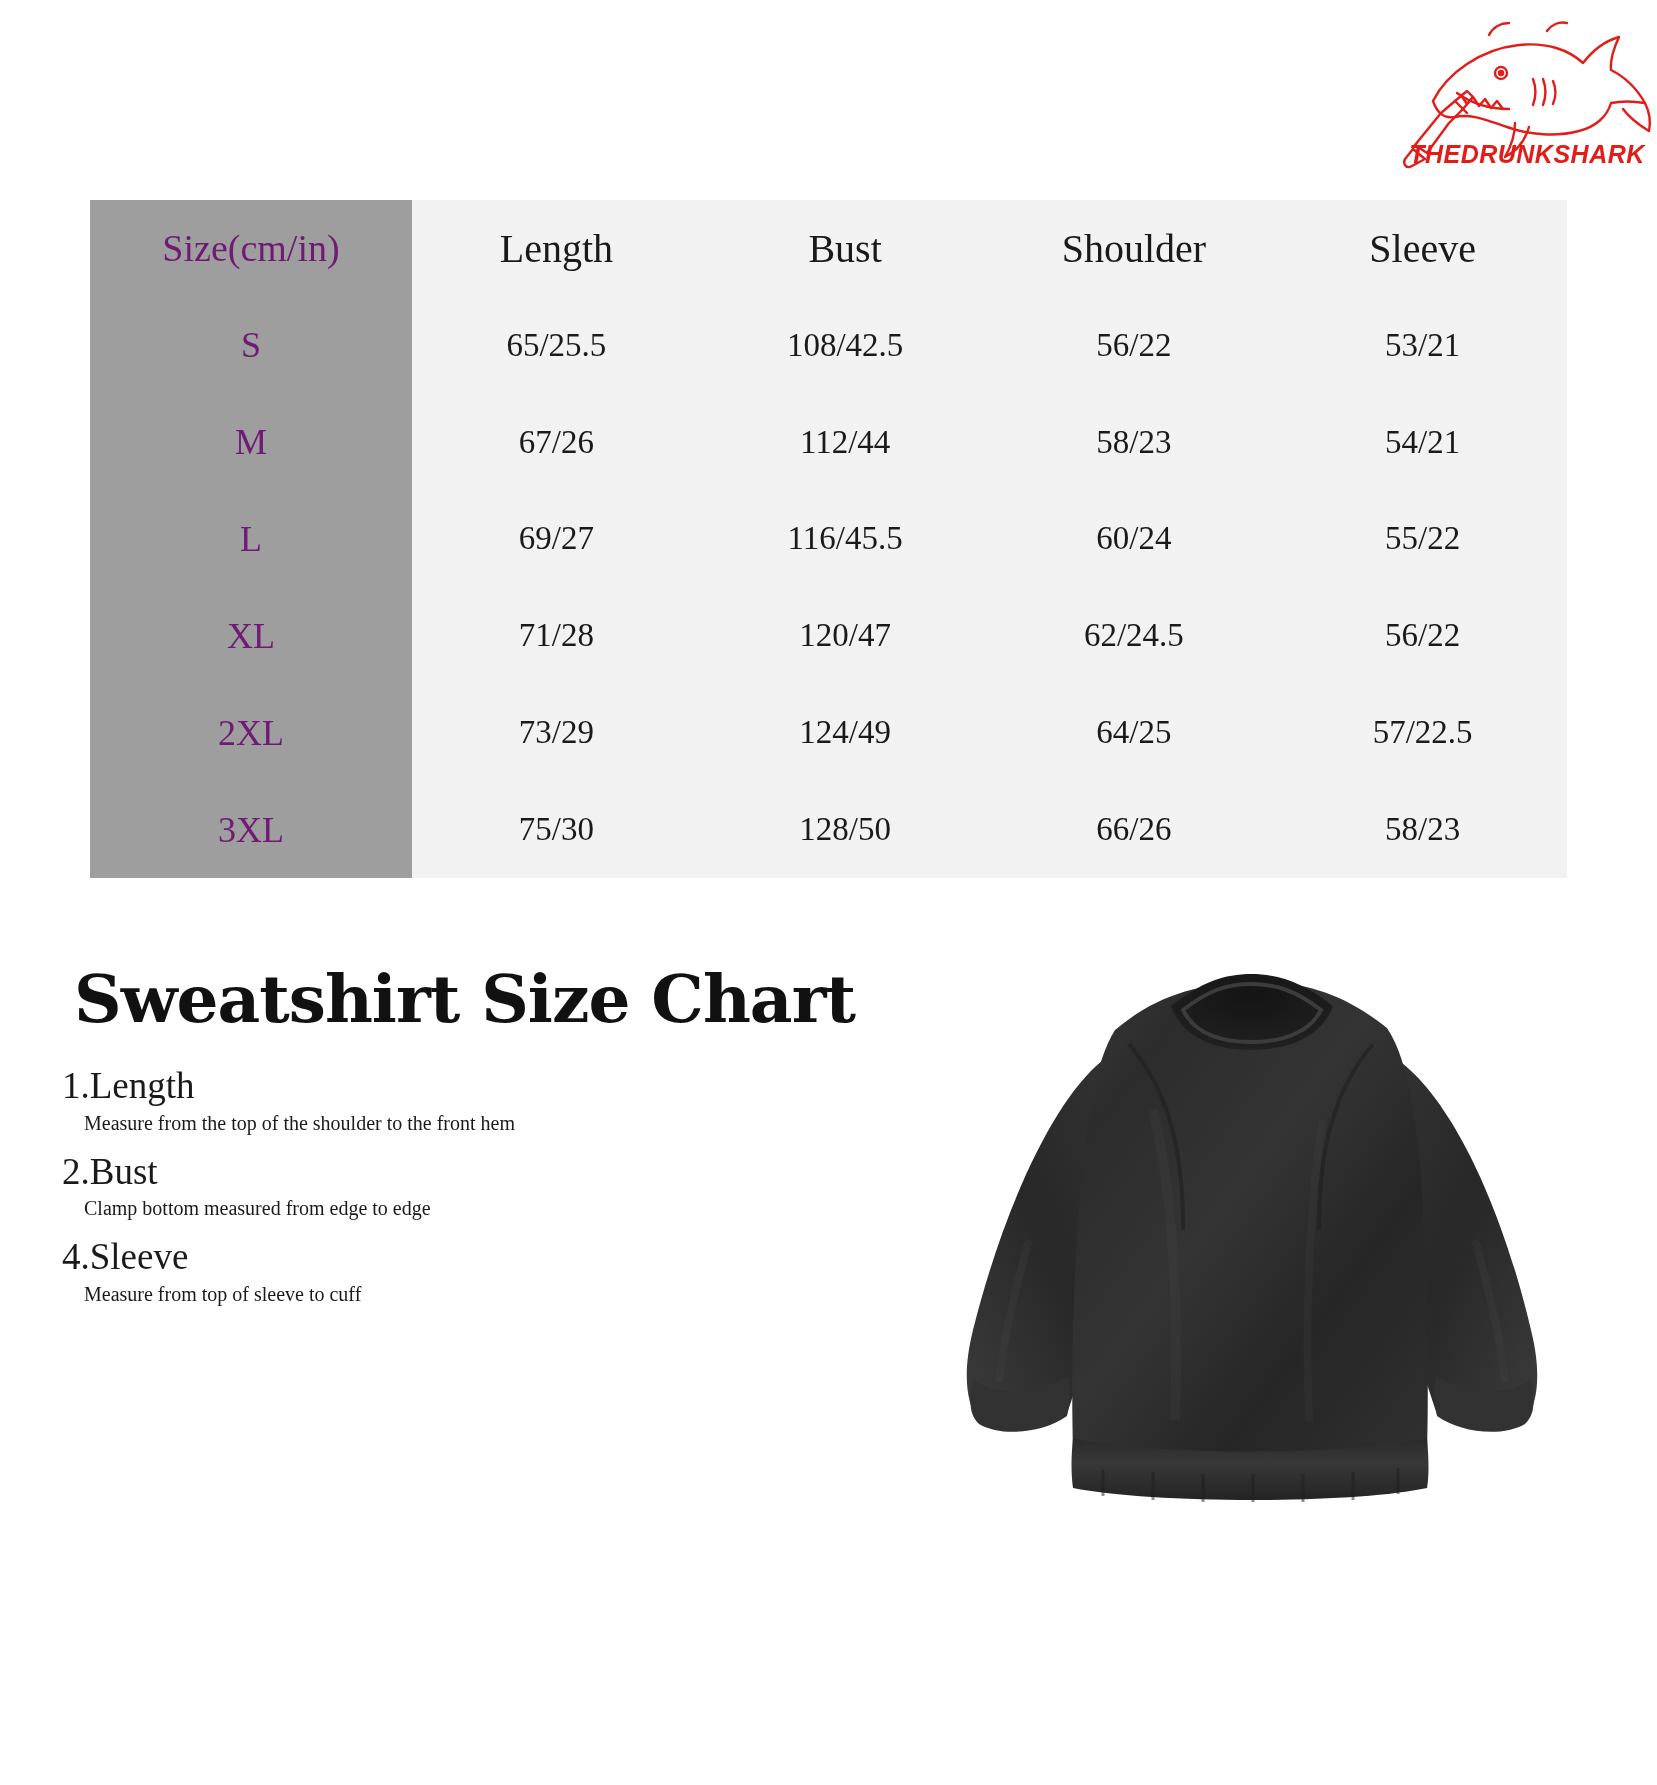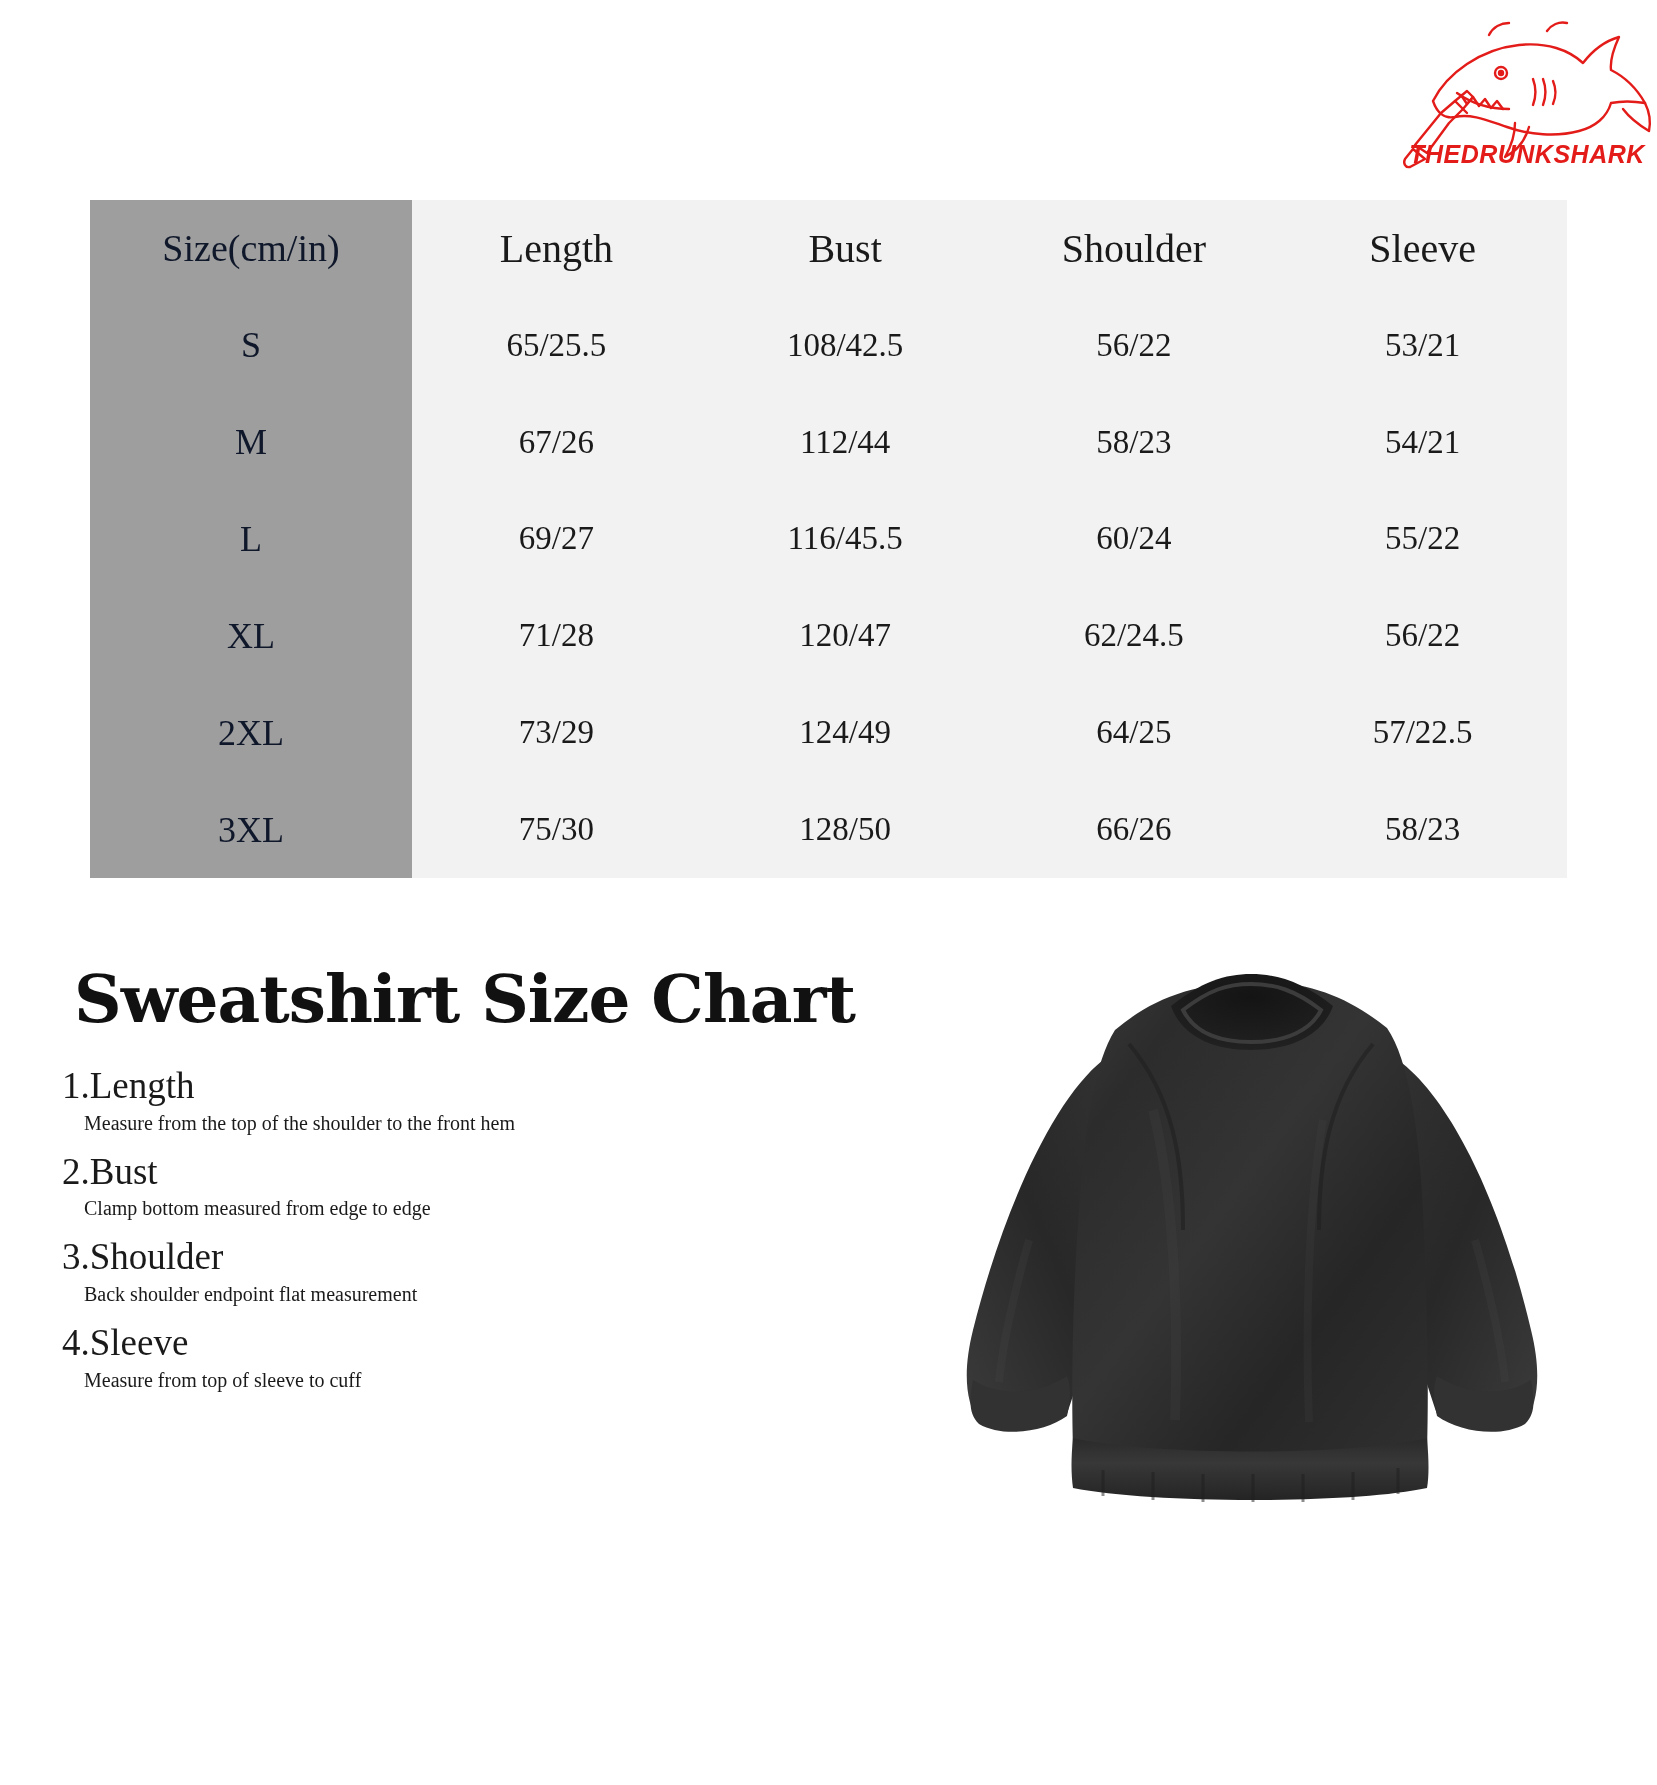--- a/index.html
+++ b/index.html
@@ -64,21 +64,21 @@
   table.size-table col.c-size { width: 322px; }
   table.size-table tr { height: 96.8px; }
   table.size-table th, table.size-table td {
     text-align: center;
     vertical-align: middle;
     padding: 0;
     font-weight: normal;
   }
   .sizecol {
     background: #9e9e9e;
-    color: #0f172a;
+    color: #701a75;
   }
   th.sizecol {
     font-size: 38px;
   }
   td.sizecol {
     font-size: 36px;
   }
   th.head {
     font-size: 40px;
     font-weight: bold;
@@ -247,24 +247,20 @@
   <div class="title">Sweatshirt Size Chart</div>
 
   <div class="steps">
     <div class="step">
       <div class="step-title">1.Length</div>
       <div class="step-desc">Measure from the top of the shoulder to the front hem</div>
     </div>
     <div class="step">
       <div class="step-title">2.Bust</div>
       <div class="step-desc">Clamp bottom measured from edge to edge</div>
-    </div>
-    <div class="step">
-      <div class="step-title">3.Shoulder</div>
-      <div class="step-desc">Back shoulder endpoint flat measurement</div>
     </div>
     <div class="step">
       <div class="step-title">4.Sleeve</div>
       <div class="step-desc">Measure from top of sleeve to cuff</div>
     </div>
   </div>
 
   <div class="shirt-wrap">
     <svg width="790" height="660" viewBox="0 0 790 660">
       <defs>

